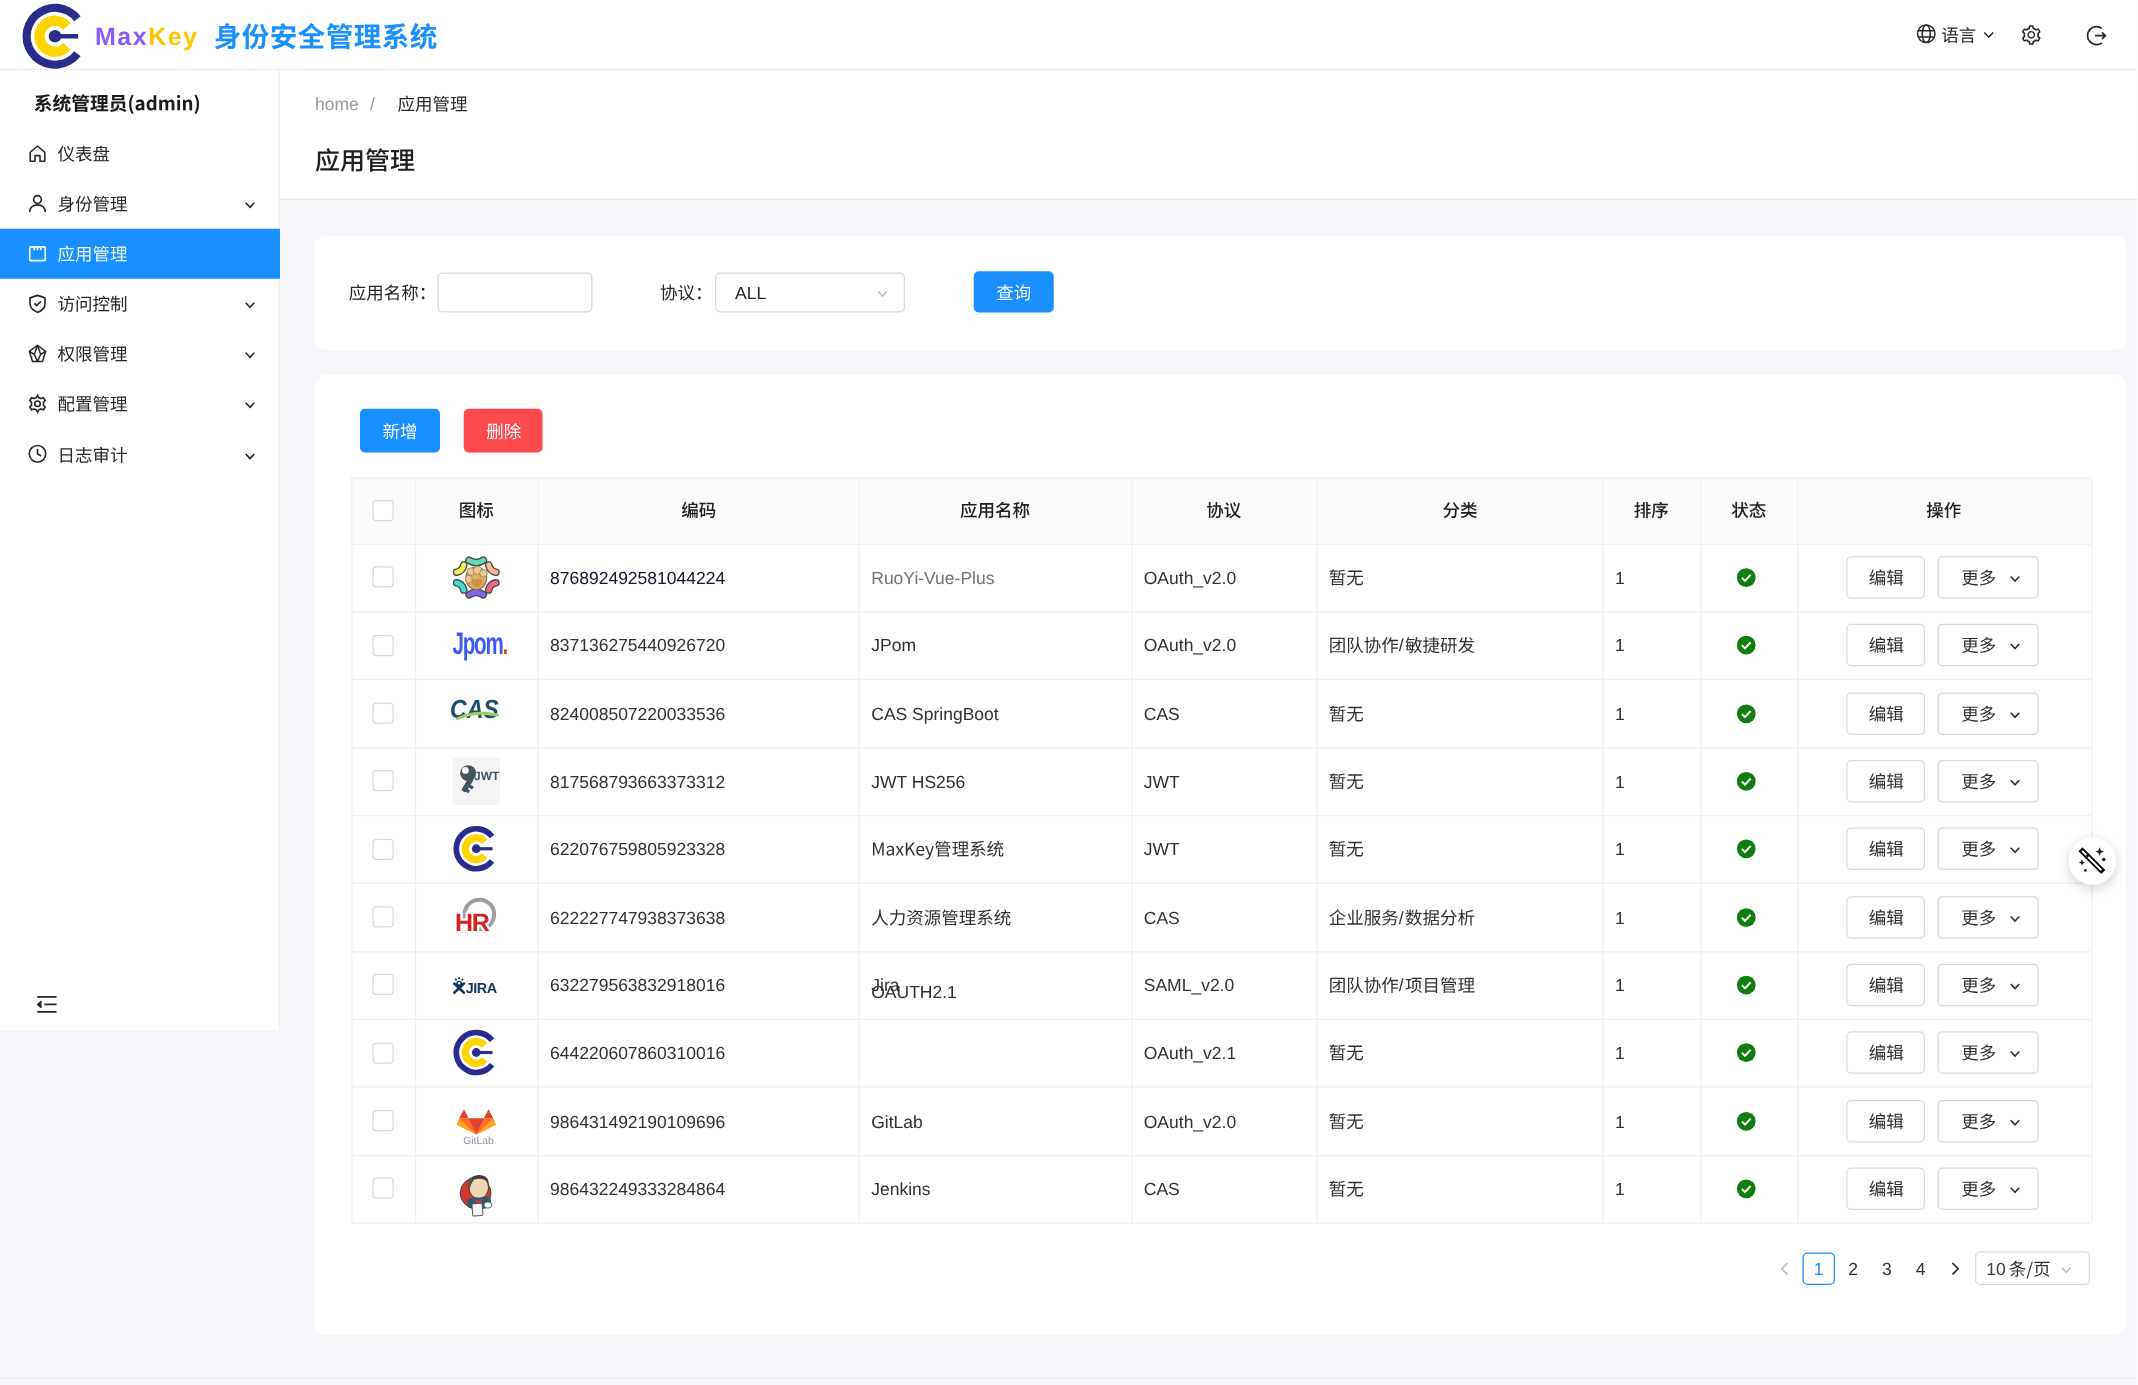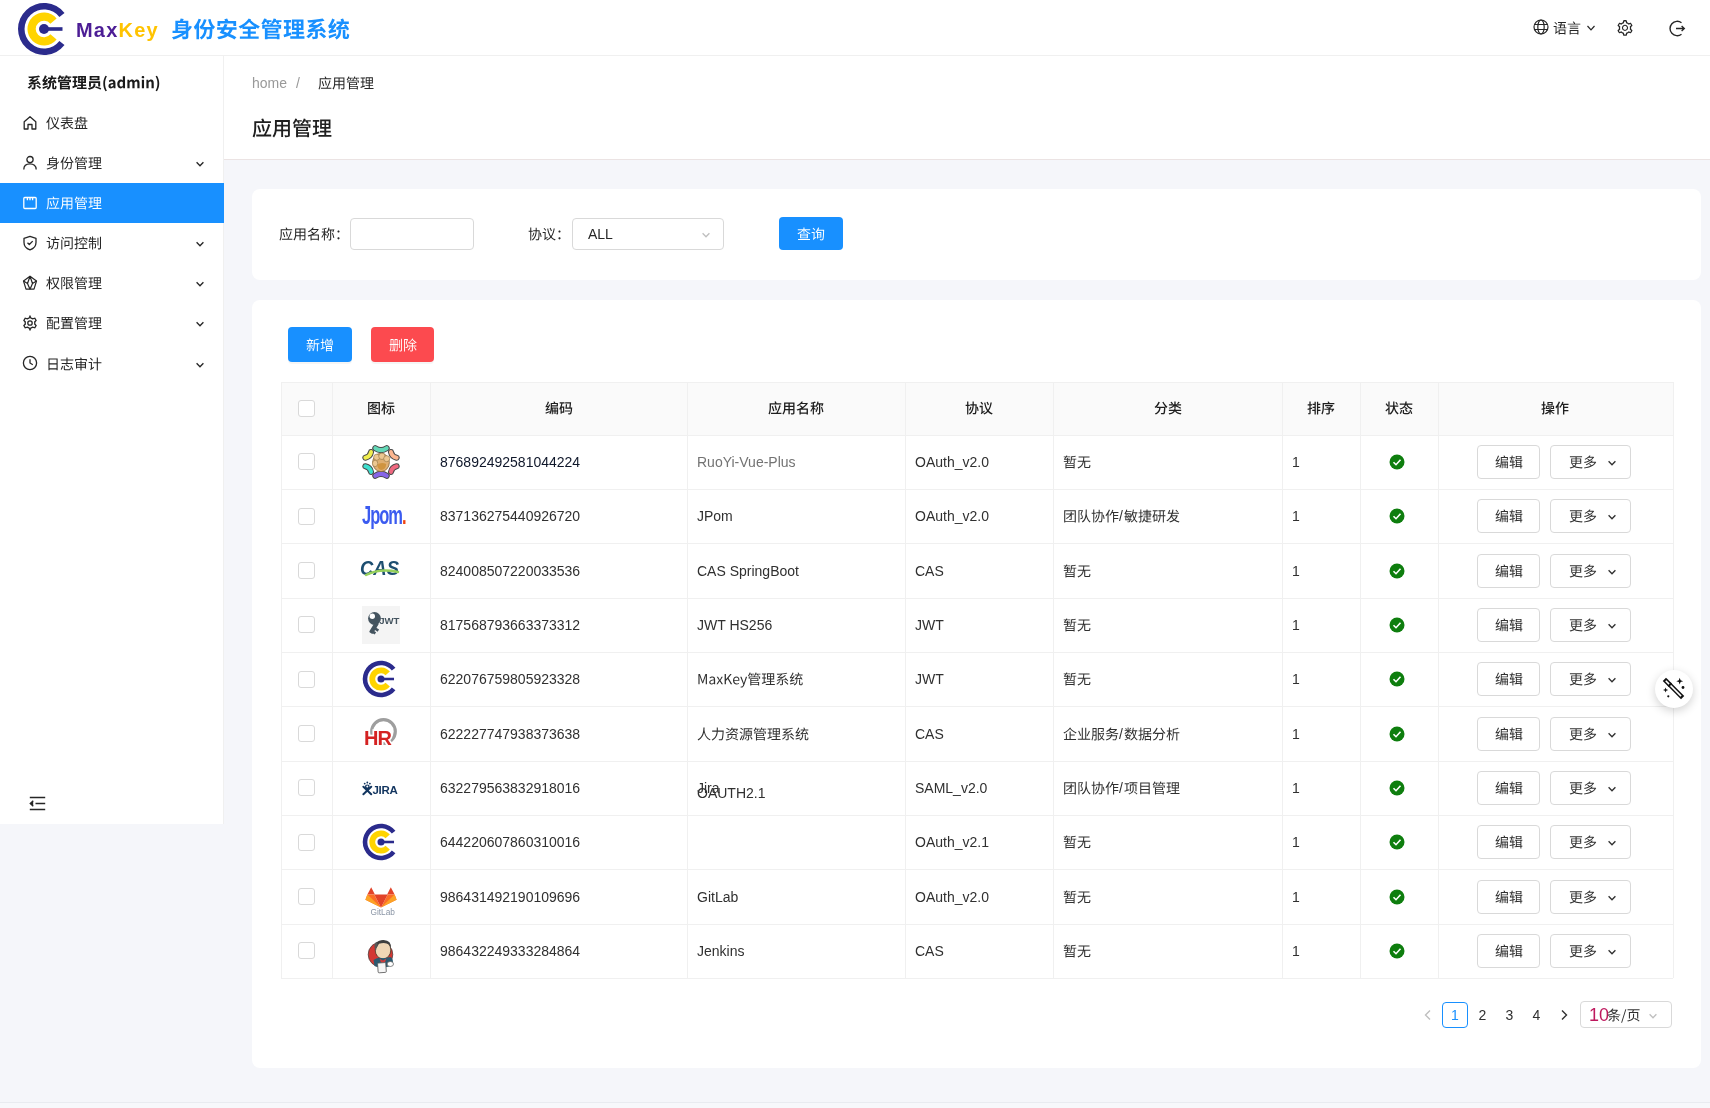--- a/index.html
+++ b/index.html
@@ -116,21 +116,21 @@
 <div style="position:absolute;left:0;top:56px;width:224px;height:768px;background:#fff;border-right:1px solid #f0f0f0;"></div>
 <div style="position:absolute;left:0;top:0;width:1710px;height:56px;background:#fff;border-bottom:1px solid #f0f0f0;"></div>
 <div style="position:absolute;left:252px;top:189px;width:1449px;height:91px;background:#fff;border-radius:8px;"></div>
 <div style="position:absolute;left:252px;top:300px;width:1449px;height:768px;background:#fff;border-radius:8px;"></div>
 <svg width="54" height="54" viewBox="0 0 54 54" style="position:absolute;left:17px;top:2px">
 <path d="M 47.5 11 A 26 26 0 1 0 47.5 43 L 42.4 39 A 19.5 19.5 0 1 1 42.4 15 Z" fill="#2b2b8c"></path>
 <path d="M 39.6 16.4 A 16.5 16.5 0 1 0 39.6 37.6 L 33.4 32.3 A 8.3 8.3 0 1 1 33.4 21.7 Z" fill="#ffd400"></path>
 <circle cx="27" cy="27" r="5" fill="#2b2b8c"></circle>
 <rect x="27" y="25.2" width="18.5" height="3.6" fill="#2b2b8c"></rect>
 </svg>
-<div style="position:absolute;top:17.0px;font-size:20px;color:#20209e;font-weight:bold;line-height:26px;white-space:nowrap;letter-spacing:1.2px;left:76.0px;"><span style="color:#4c1d95">Max</span><span style="color:#ffc300">Key</span></div>
+<div style="position:absolute;top:17.0px;font-size:20px;color:#20209e;font-weight:bold;line-height:26px;white-space:nowrap;letter-spacing:1.2px;left:76.0px;"><span style="color:#8b5cf6">Max</span><span style="color:#ffc300">Key</span></div>
 <div style="position:absolute;left:171.0px;top:18.0px;height:22px"><svg viewBox="0 -880 8127 1000" width="178.8" height="22" style="fill:#1890ff;overflow:visible">
       <use href="#q0" x="0"></use>
       <use href="#q1" x="1018"></use>
       <use href="#q2" x="2036"></use>
       <use href="#q3" x="3055"></use>
       <use href="#q4" x="4073"></use>
       <use href="#q5" x="5091"></use>
       <use href="#q6" x="6109"></use>
       <use href="#q7" x="7127"></use>
     </svg></div>
@@ -754,21 +754,21 @@
   </svg>
 <div style="position:absolute;left:1442px;top:1001.5px;width:26px;height:26px;border:1px solid #1890ff;border-radius:4px;background:#fff;"></div>
 <div style="position:absolute;top:1004.5px;font-size:14px;color:#1890ff;font-weight:normal;line-height:20px;white-space:nowrap;left:1255.0px;width:400px;text-align:center;">1</div>
 <div style="position:absolute;top:1004.5px;font-size:14px;color:#303030;font-weight:normal;line-height:20px;white-space:nowrap;left:1282.5px;width:400px;text-align:center;">2</div>
 <div style="position:absolute;top:1004.5px;font-size:14px;color:#303030;font-weight:normal;line-height:20px;white-space:nowrap;left:1309.5px;width:400px;text-align:center;">3</div>
 <div style="position:absolute;top:1004.5px;font-size:14px;color:#303030;font-weight:normal;line-height:20px;white-space:nowrap;left:1336.5px;width:400px;text-align:center;">4</div>
 <svg width="10" height="12" viewBox="0 0 10 12" style="position:absolute;left:1559px;top:1008.5px;fill:none;stroke:#303030;stroke-width:1.4">
     <path d="M3 1.5 L7.5 6 L3 10.5"></path>
   </svg>
 <div style="position:absolute;left:1580px;top:1001.0px;width:92px;height:27px;border:1px solid #d9d9d9;border-radius:4px;background:#fff;"></div>
-<div style="position:absolute;top:1004.5px;font-size:18px;color:#be185d;font-weight:normal;line-height:20px;white-space:nowrap;left:1589.0px;">10</div>
+<div style="position:absolute;top:1004.5px;font-size:14px;color:#404040;font-weight:normal;line-height:20px;white-space:nowrap;left:1589.0px;">10</div>
 <div style="position:absolute;left:1607.0px;top:1007.5px;height:14px"><svg viewBox="0 -880 2392 1000" width="33.5" height="14" style="fill:#303030;overflow:visible">
       <use href="#q105" x="0"></use>
       <use href="#q106" x="1000"></use>
       <use href="#q107" x="1392"></use>
     </svg></div>
 <svg width="10" height="10" viewBox="0 0 10 10" style="position:absolute;left:1648px;top:1010.5px;fill:none;stroke:#bfbfbf;stroke-width:1.3">
     <path d="M1.6 3.2 L5 6.8 L8.4 3.2"></path>
   </svg>
 <div style="position:absolute;left:1655px;top:670px;width:38px;height:38px;border-radius:50%;background:#fff;box-shadow:0 3px 10px rgba(0,0,0,0.18);"></div>
 <svg width="26" height="26" viewBox="0 0 26 26" style="position:absolute;left:1661px;top:676px">

